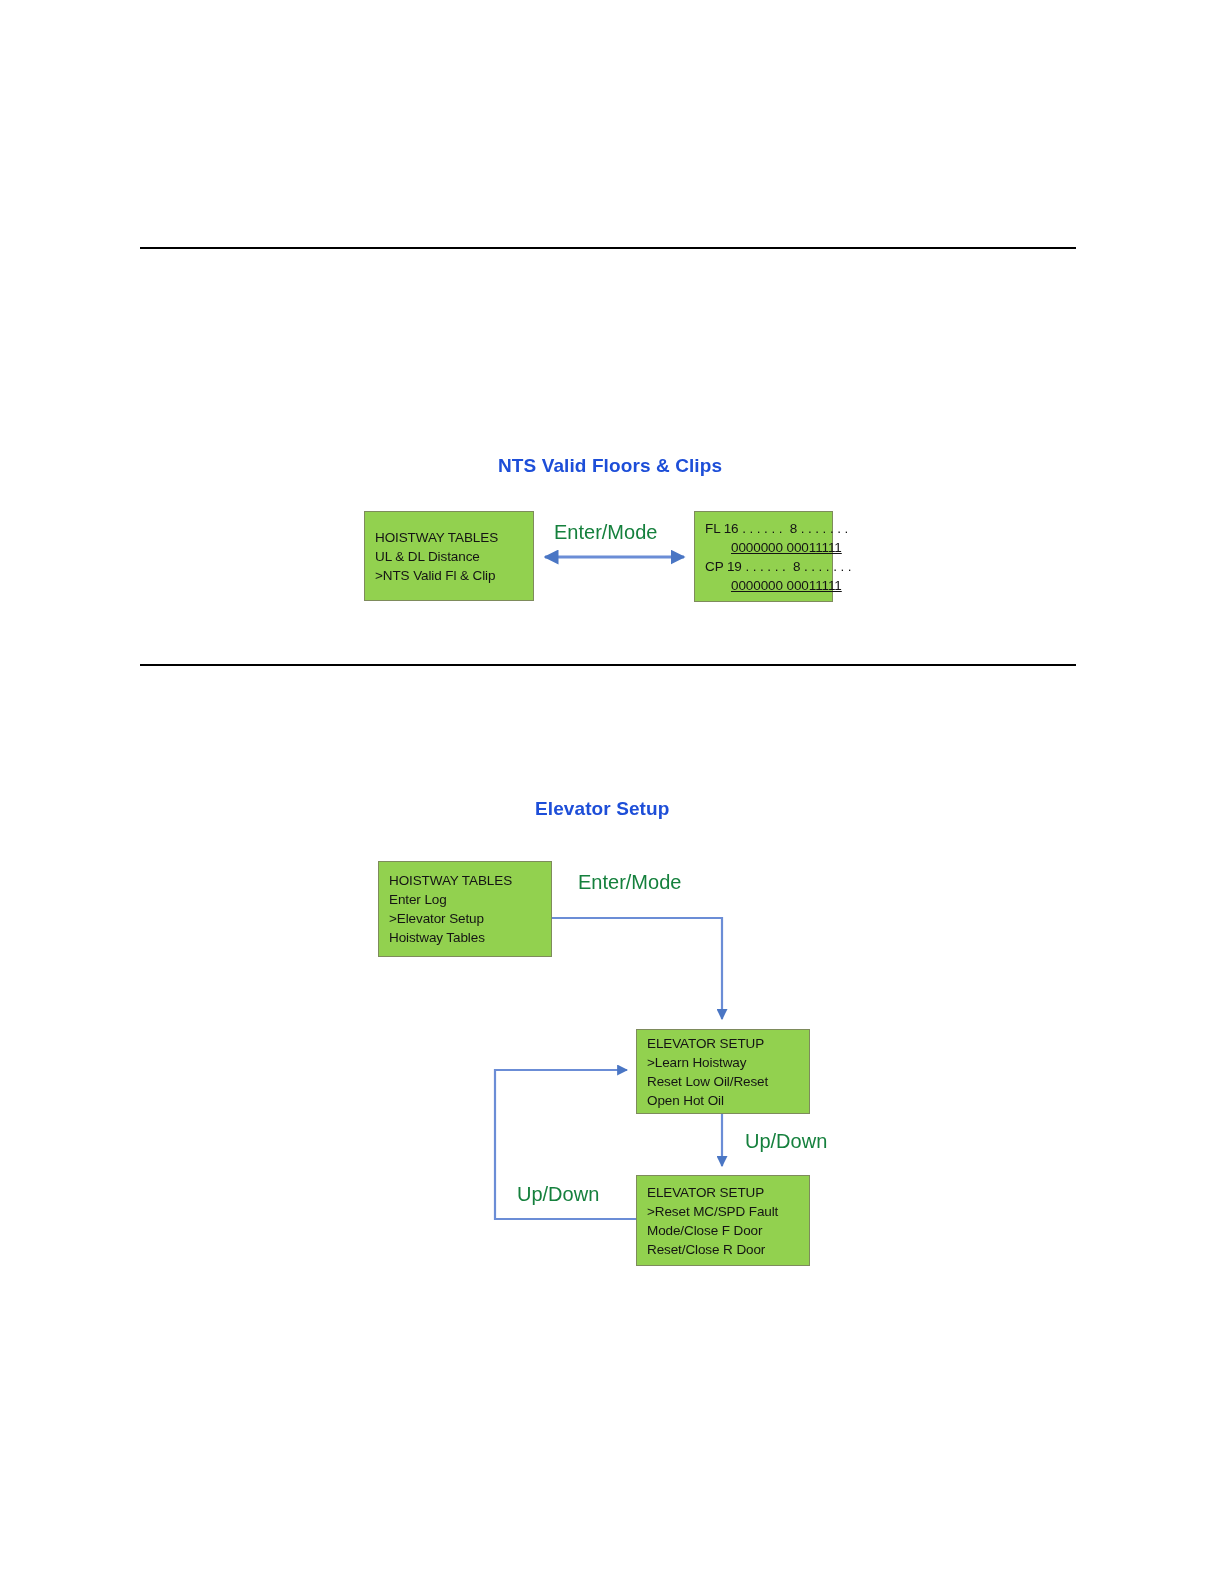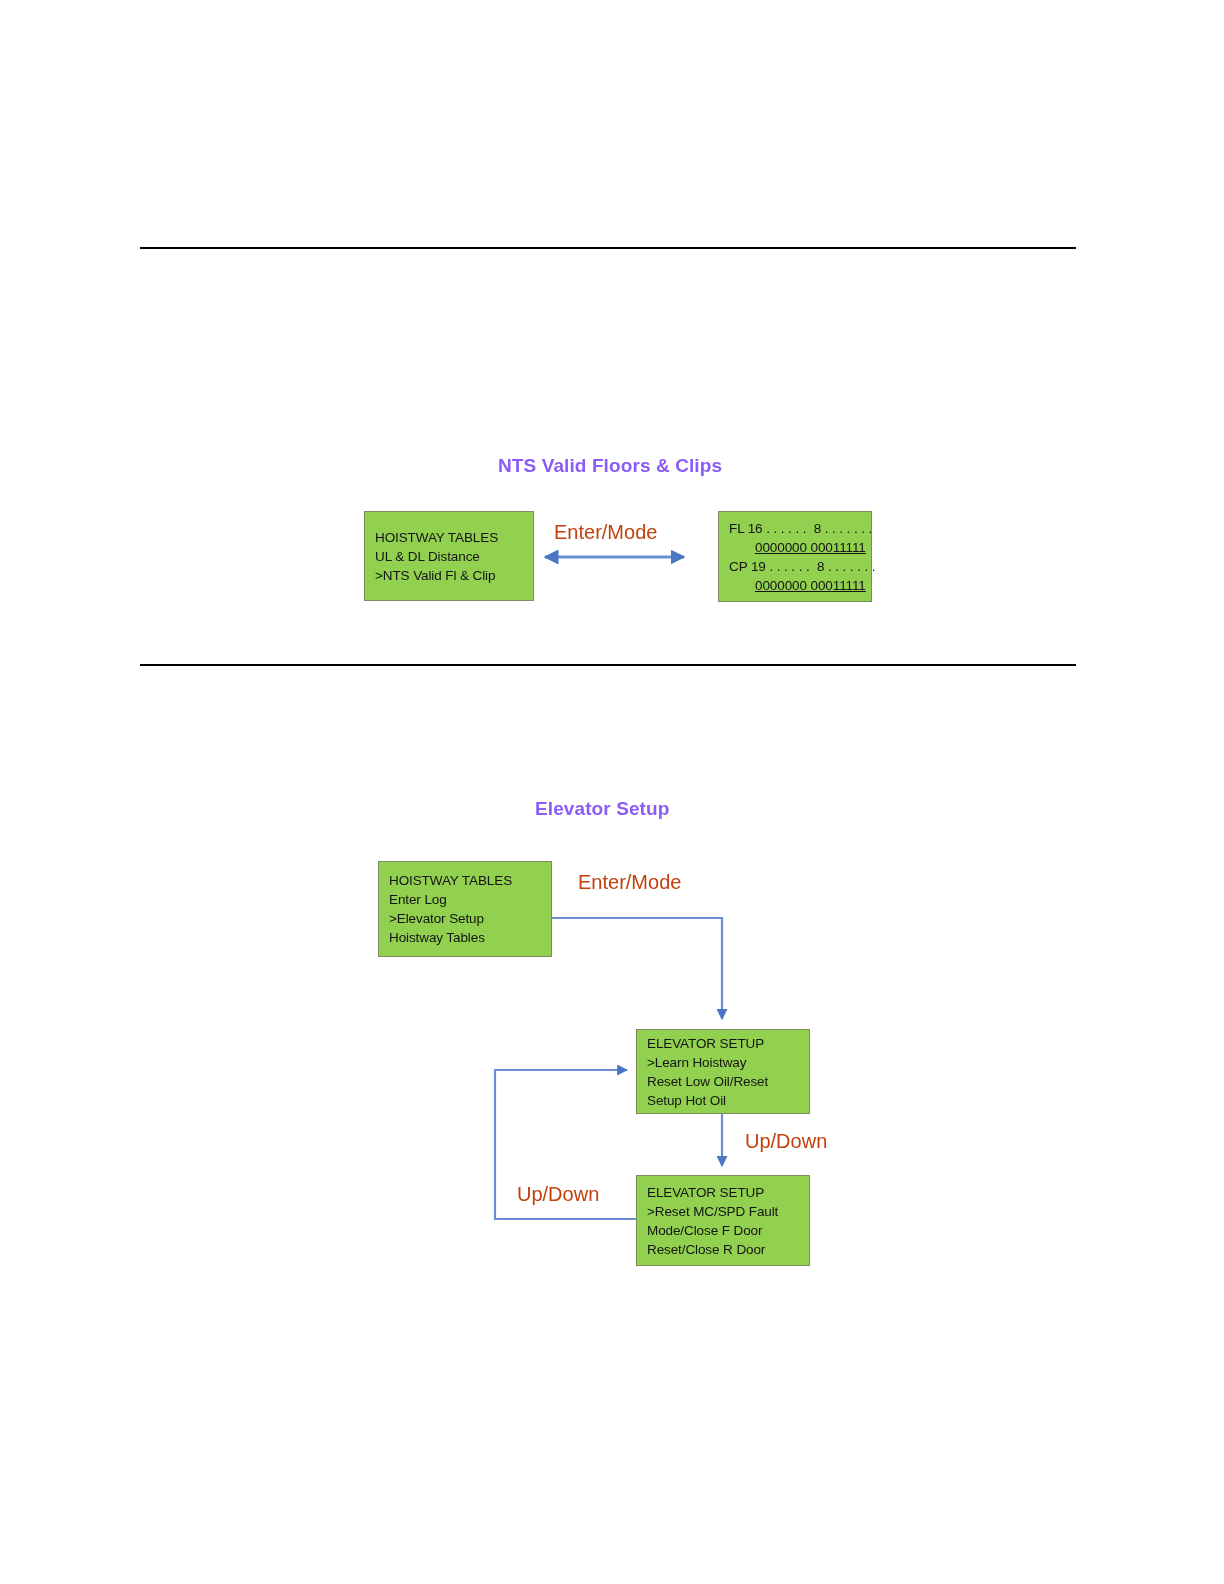--- a/index.html
+++ b/index.html
@@ -33,21 +33,21 @@
   #rule-top    { top: 247px; }
   #rule-middle { top: 664px; }
 
   
   .section-title {
     position: absolute;
     font-weight: bold;
     font-size: 19px;
     letter-spacing: 0.1px;
     white-space: nowrap;
-    color: #8b5cf6;
+    color: #1d4ed8;
   }
   #title-nts      { left: 498px;  top: 455px; }
   #title-elevator { left: 535px;  top: 798px; }
 
   
   .lcd-box {
     position: absolute;
     background: #92d14f;
     border: 1px solid #7e8b5c;
     box-sizing: border-box;
@@ -67,30 +67,30 @@
     color: #141414;
     white-space: pre;
     letter-spacing: -0.1px;
   }
   .lcd-line.indent {
     padding-left: 26px;
     text-decoration: underline;
   }
 
   #box-hoistway-nts   { left: 364px; top: 511px;  width: 170px; height: 90px; }
-  #box-nts-values     { left: 694px; top: 511px;  width: 154px; height: 91px; margin-left: 24px; }
+  #box-nts-values     { left: 694px; top: 511px;  width: 139px; height: 91px; }
   #box-hoistway-menu  { left: 378px; top: 861px;  width: 174px; height: 96px; }
   #box-elevator-setup-1 { left: 636px; top: 1029px; width: 174px; height: 85px; }
   #box-elevator-setup-2 { left: 636px; top: 1175px; width: 174px; height: 91px; }
 
   
   .conn-label {
     position: absolute;
     font-size: 20px;
-    color: #c2410c;
+    color: #15803d;
     white-space: nowrap;
   }
   #label-enter-mode-1 { left: 554px; top: 521px; }
   #label-enter-mode-2 { left: 578px; top: 871px; }
   #label-updown-1     { left: 745px; top: 1130px; }
   #label-updown-2     { left: 517px; top: 1183px; }
 
   
   #connectors {
     position: absolute;
@@ -171,21 +171,21 @@
     </div>
   </div>
 
   <div class="conn-label" id="label-enter-mode-2">Enter/Mode</div>
 
   <div class="lcd-box" id="box-elevator-setup-1">
     <div class="lcd-lines">
       <div class="lcd-line">ELEVATOR SETUP</div>
       <div class="lcd-line">&gt;Learn Hoistway</div>
       <div class="lcd-line">Reset Low Oil/Reset</div>
-      <div class="lcd-line">Setup Hot Oil</div>
+      <div class="lcd-line">Open Hot Oil</div>
     </div>
   </div>
 
   <div class="conn-label" id="label-updown-1">Up/Down</div>
 
   <div class="conn-label" id="label-updown-2">Up/Down</div>
 
   <div class="lcd-box" id="box-elevator-setup-2">
     <div class="lcd-lines">
       <div class="lcd-line">ELEVATOR SETUP</div>

